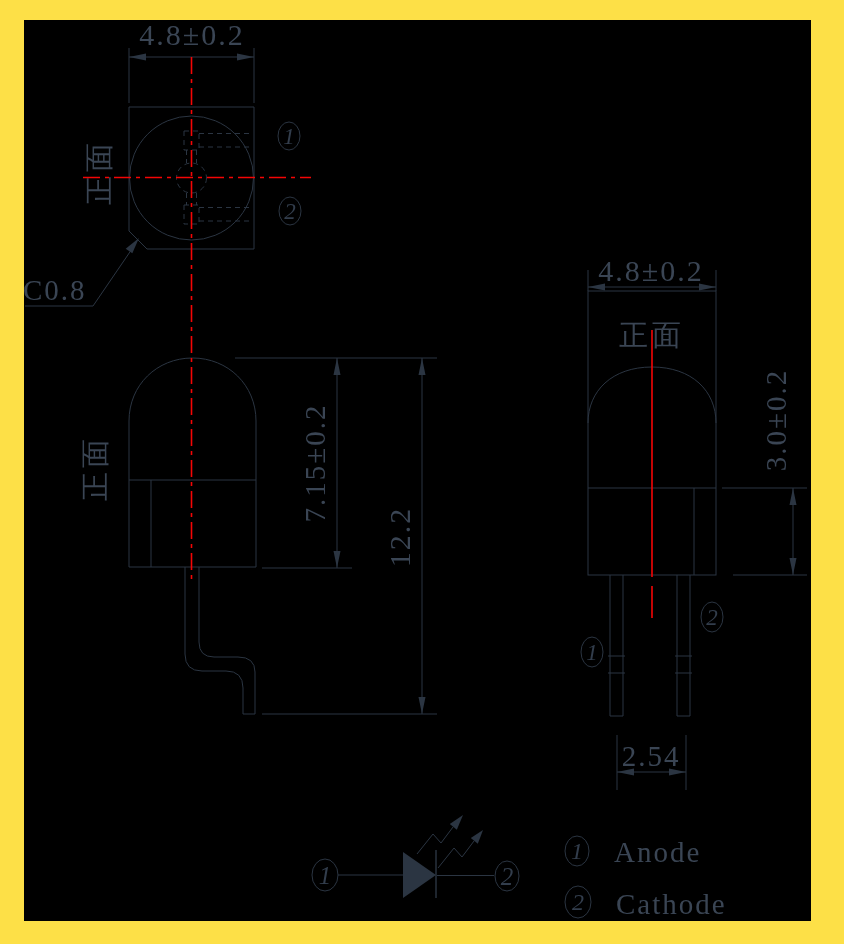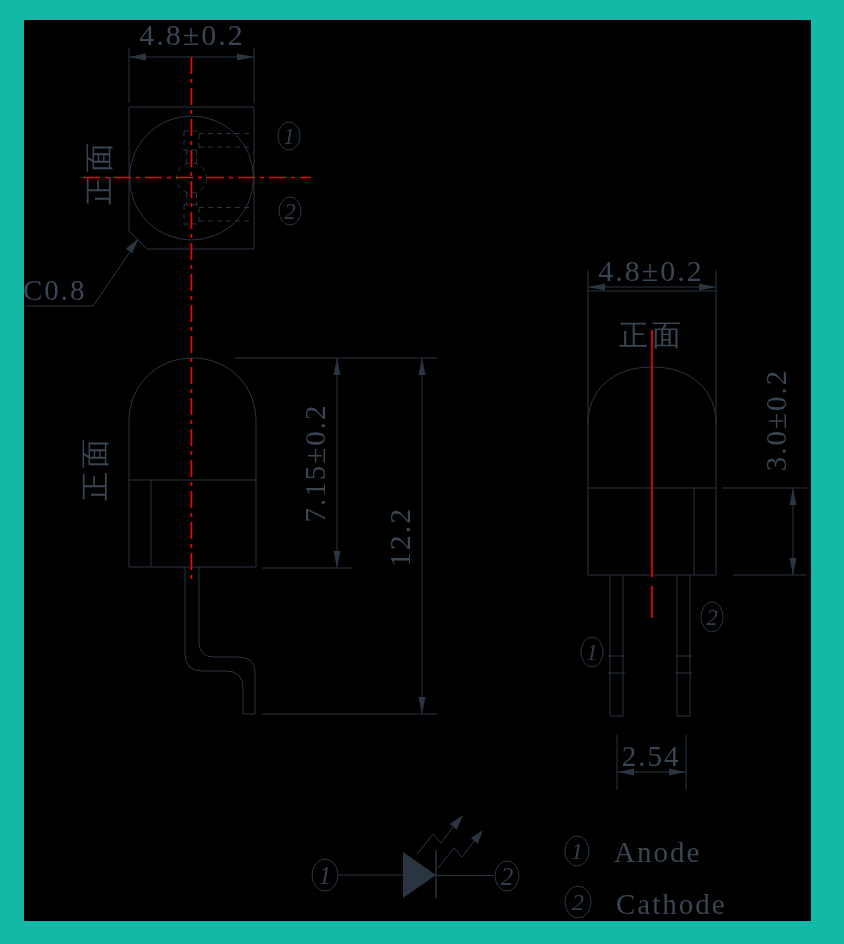--- a/index.html
+++ b/index.html
@@ -1,16 +1,16 @@
 <!DOCTYPE html>
 <html><head>
 <meta charset="utf-8">
 <style>
   html,body{margin:0;padding:0;background:#ffffff;}
-  .page{position:relative;width:844px;height:944px;background:#14b8a6;overflow:hidden;}
+  .page{position:relative;width:844px;height:944px;background:#fde047;overflow:hidden;}
   svg{position:absolute;left:0;top:0;}
   .ln{stroke:#2b3542;stroke-width:1;fill:none;}
   .ln2{stroke:#2b3542;stroke-width:1.4;fill:none;}
   .dash{stroke:#2b3542;stroke-width:1;fill:none;stroke-dasharray:5 4;}
   .red{stroke:#f40505;stroke-width:1.6;fill:none;}
   .redcl{stroke:#f40505;stroke-width:1.6;fill:none;stroke-dasharray:17 5 4 5;}
   .fillshape{fill:#2b3542;stroke:none;}
   .txt{fill:#3a4554;font-family:"Liberation Serif","DejaVu Serif",serif;letter-spacing:2px;}
   .txt-zh{fill:#3a4554;font-family:"DejaVu Sans","Liberation Sans",sans-serif;letter-spacing:4px;}
   .badge{fill:#323d4c;font-family:"Liberation Serif","DejaVu Serif",serif;font-style:italic;}

